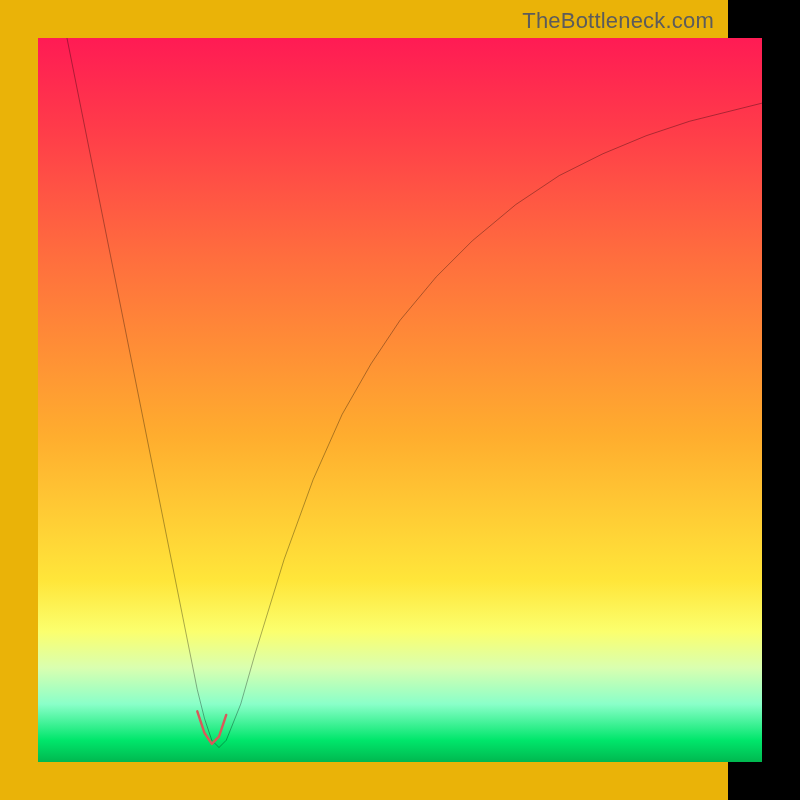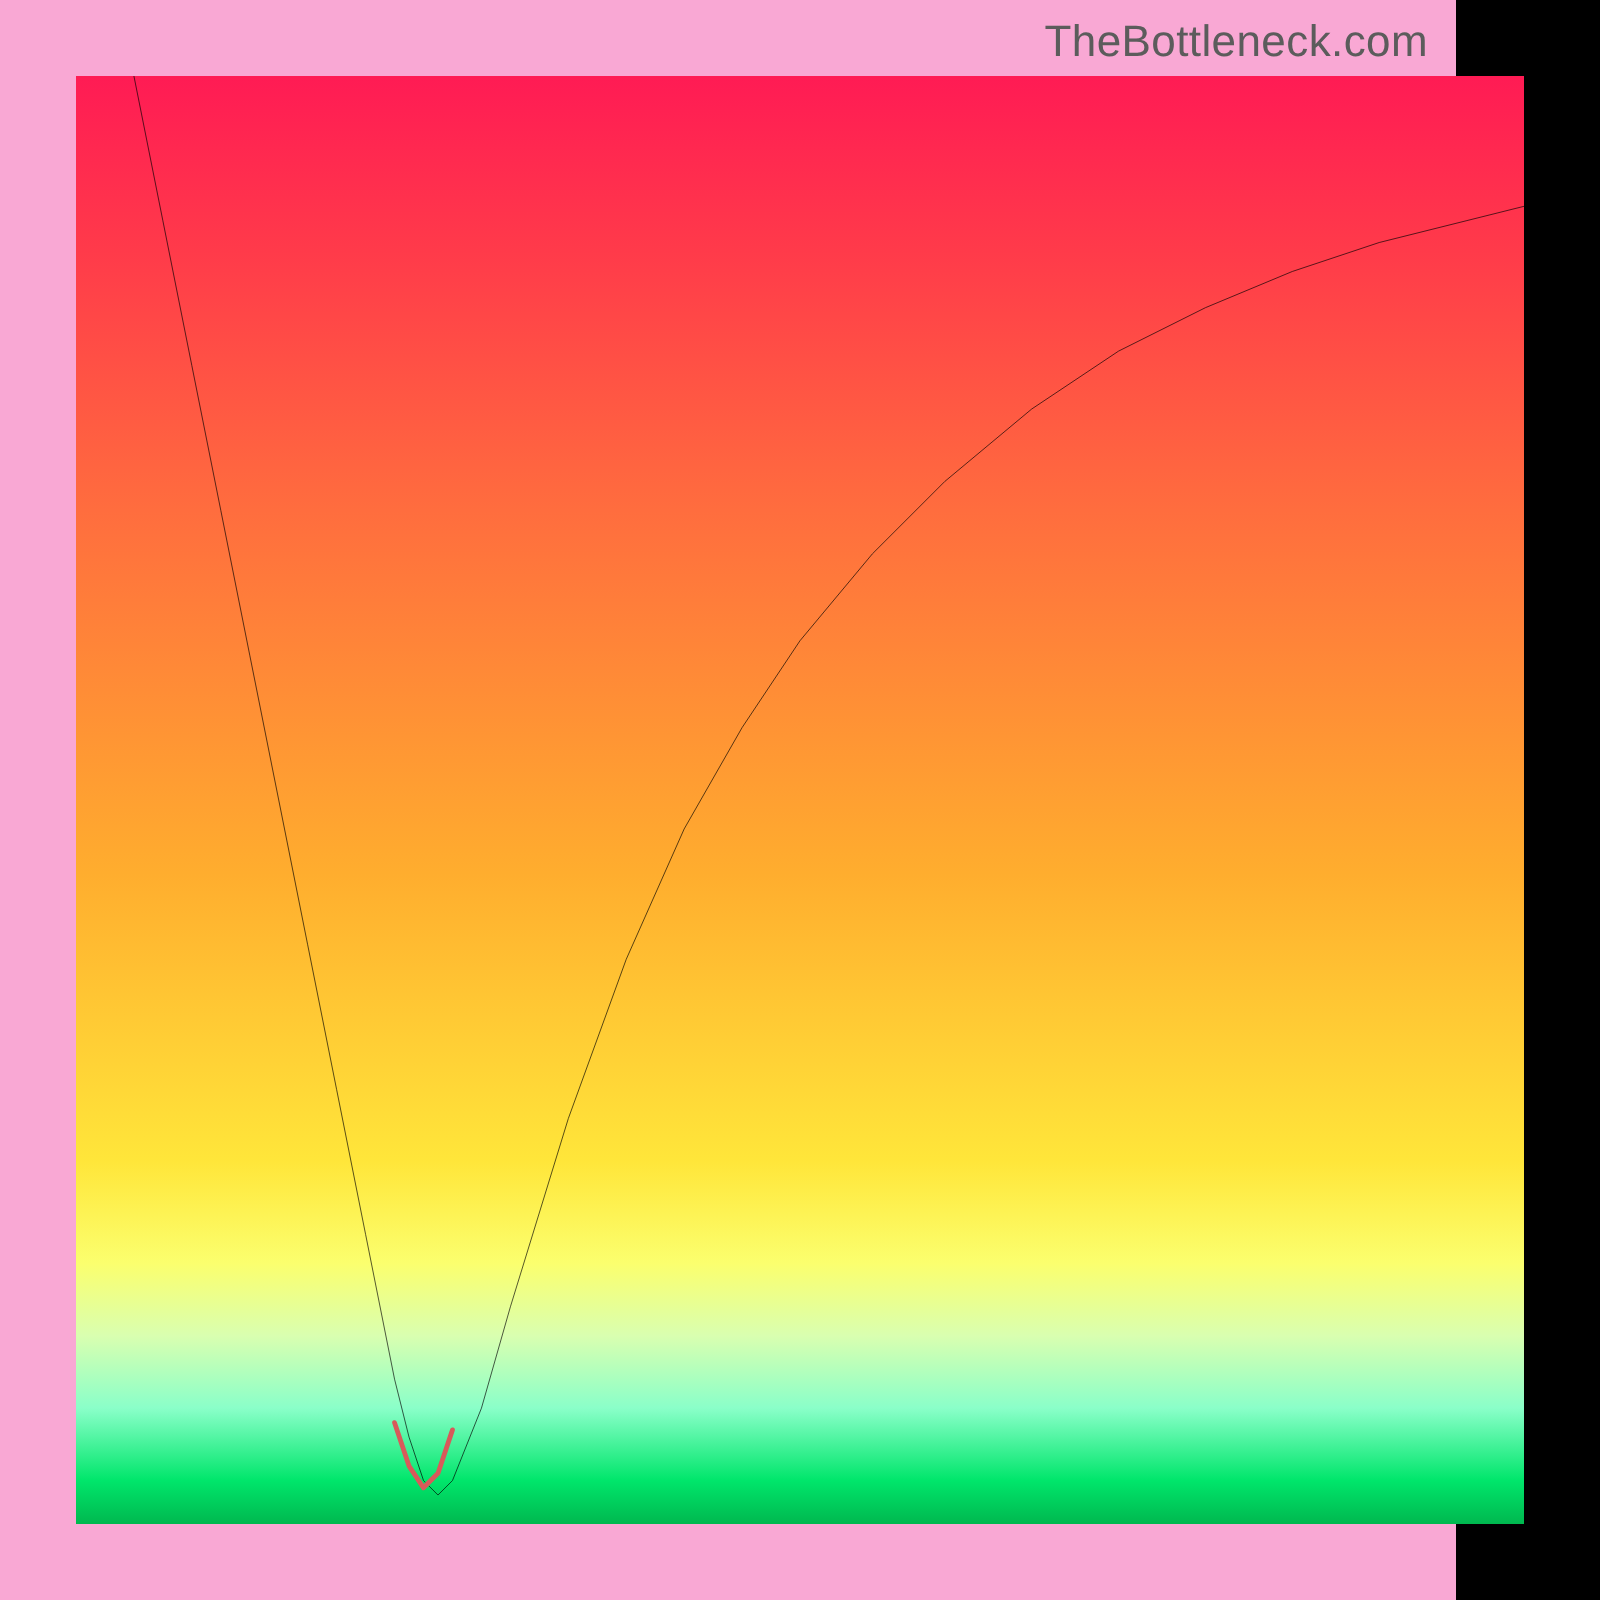--- a/index.html
+++ b/index.html
@@ -10,21 +10,21 @@
     overflow: hidden;
     background: #000;
     font-family: Arial, Helvetica, sans-serif;
   }
   .frame {
     position: absolute;
     left: 0;
     top: 0;
     width: 728px;
     height: 800px;
-    background: #f9a8d4;
+    background: #eab308;
   }
   .plot-bg {
     position: absolute;
     left: 38px;
     top: 38px;
     width: 724px;
     height: 724px;
     background: linear-gradient(to bottom,
       #ff1b54 0%,
       #ff3a4a 12%,

